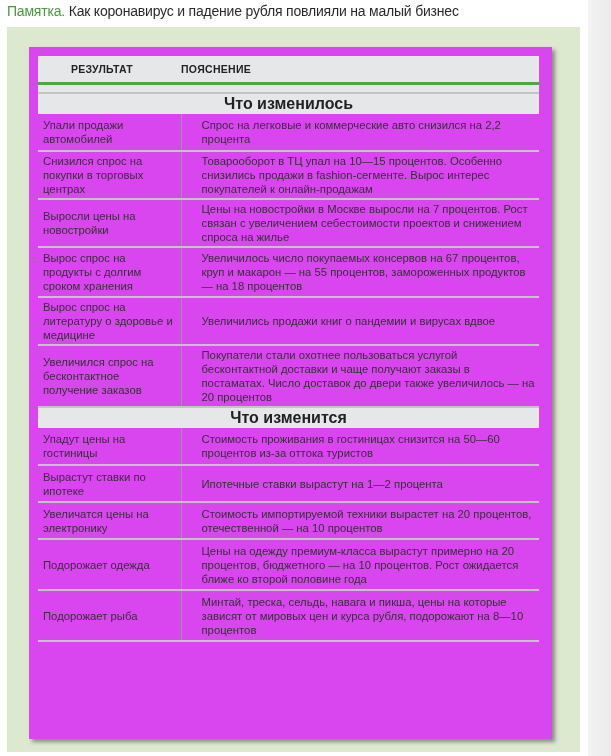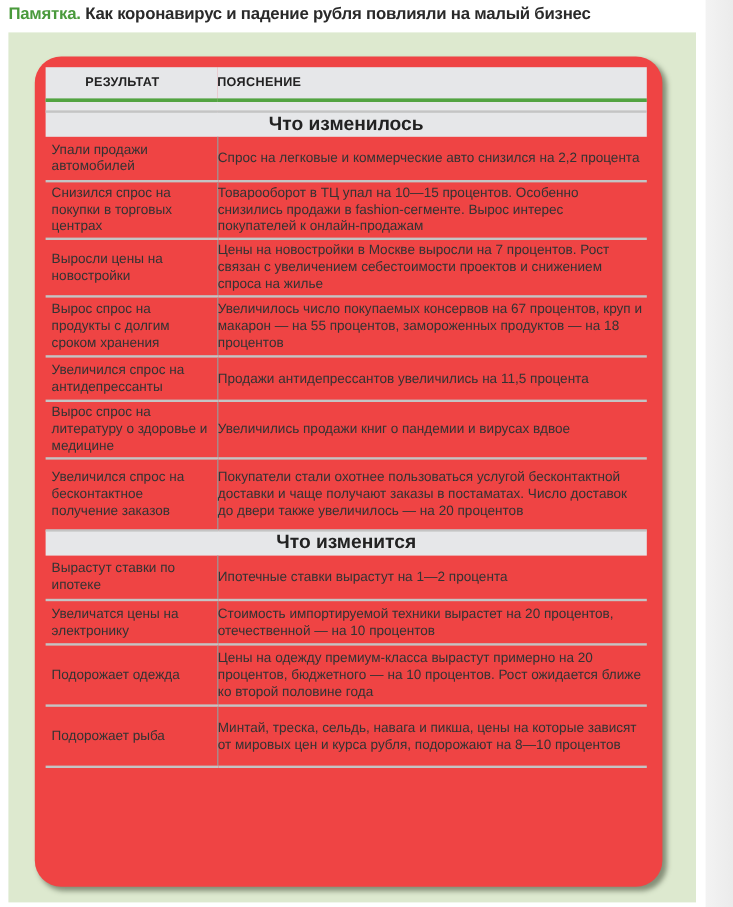--- a/index.html
+++ b/index.html
@@ -20,21 +20,21 @@
     top: 0;
     width: 23px;
     height: 756px;
     background: linear-gradient(to right, #f3f3f3, #ebebeb);
   }
   .title {
     position: absolute;
     left: 7px;
     top: 3px;
     font-size: 14px;
-    font-weight: bold;
+    font-weight: normal;
     color: #2a2a2a;
     letter-spacing: -0.2px;
     white-space: nowrap;
   }
   .title .lead {
     color: #4a9a3c;
   }
   .panel {
     position: absolute;
     left: 7px;
@@ -42,23 +42,22 @@
     width: 573px;
     height: 725px;
     background: #dde9cf;
   }
   .card {
     position: absolute;
     left: 22px;
     top: 20px;
     width: 523px;
     height: 692px;
-    background: #ef4444;
+    background: #d946ef;
     box-shadow: 3px 3px 4px rgba(60, 70, 50, 0.55);
-    border-radius: 22px;
   }
   table {
     position: absolute;
     left: 9px;
     top: 9px;
     width: 501px;
     border-collapse: collapse;
     table-layout: fixed;
     font-size: 11.3px;
     color: #333;
@@ -95,21 +94,21 @@
   }
   td {
     vertical-align: middle;
     padding: 2px 4px 2px 5px;
     border-bottom: 2px solid #c4c4c4;
   }
   td.c1 {
     border-right: 1.5px solid #9a9a9a;
   }
   td.c2 {
-    padding-left: 0;
+    padding-left: 20px;
   }
   tr.last td {
     border-bottom: 2px solid #c4c4c4;
   }
 </style>
 </head>
 <body>
 
 <div class="right-strip"></div>
 
@@ -144,34 +143,34 @@
           <td class="c2">Товарооборот в ТЦ упал на 10—15 процентов. Особенно снизились продажи в fashion-сегменте. Вырос интерес покупателей к онлайн-продажам</td>
         </tr>
         <tr style="height:43px">
           <td class="c1">Выросли цены на новостройки</td>
           <td class="c2">Цены на новостройки в Москве выросли на 7 процентов. Рост связан с увеличением себестоимости проектов и снижением спроса на жилье</td>
         </tr>
         <tr style="height:50px">
           <td class="c1">Вырос спрос на продукты с долгим сроком хранения</td>
           <td class="c2">Увеличилось число покупаемых консервов на 67 процентов, круп и макарон — на 55 процентов, замороженных продуктов — на 18 процентов</td>
         </tr>
-        <tr style="height:37px">
-          <td class="c1">Увеличился спрос на антидепрессанты</td>
-          <td class="c2">Продажи антидепрессантов увеличились на 11,5 процента</td>
-        </tr>
         <tr style="height:48px">
           <td class="c1">Вырос спрос на литературу о здоровье и медицине</td>
           <td class="c2">Увеличились продажи книг о пандемии и вирусах вдвое</td>
         </tr>
         <tr style="height:60px">
           <td class="c1">Увеличился спрос на бесконтактное получение заказов</td>
           <td class="c2">Покупатели стали охотнее пользоваться услугой бесконтактной доставки и чаще получают заказы в постаматах. Число доставок до двери также увеличилось — на 20 процентов</td>
         </tr>
         <tr class="section">
           <td colspan="2">Что изменится</td>
+        </tr>
+        <tr style="height:37px">
+          <td class="c1">Упадут цены на гостиницы</td>
+          <td class="c2">Стоимость проживания в гостиницах снизится на 50—60 процентов из-за оттока туристов</td>
         </tr>
         <tr style="height:37px">
           <td class="c1">Вырастут ставки по ипотеке</td>
           <td class="c2">Ипотечные ставки вырастут на 1—2 процента</td>
         </tr>
         <tr style="height:37px">
           <td class="c1">Увеличатся цены на электронику</td>
           <td class="c2">Стоимость импортируемой техники вырастет на 20 процентов, отечественной — на 10 процентов</td>
         </tr>
         <tr style="height:51px">

